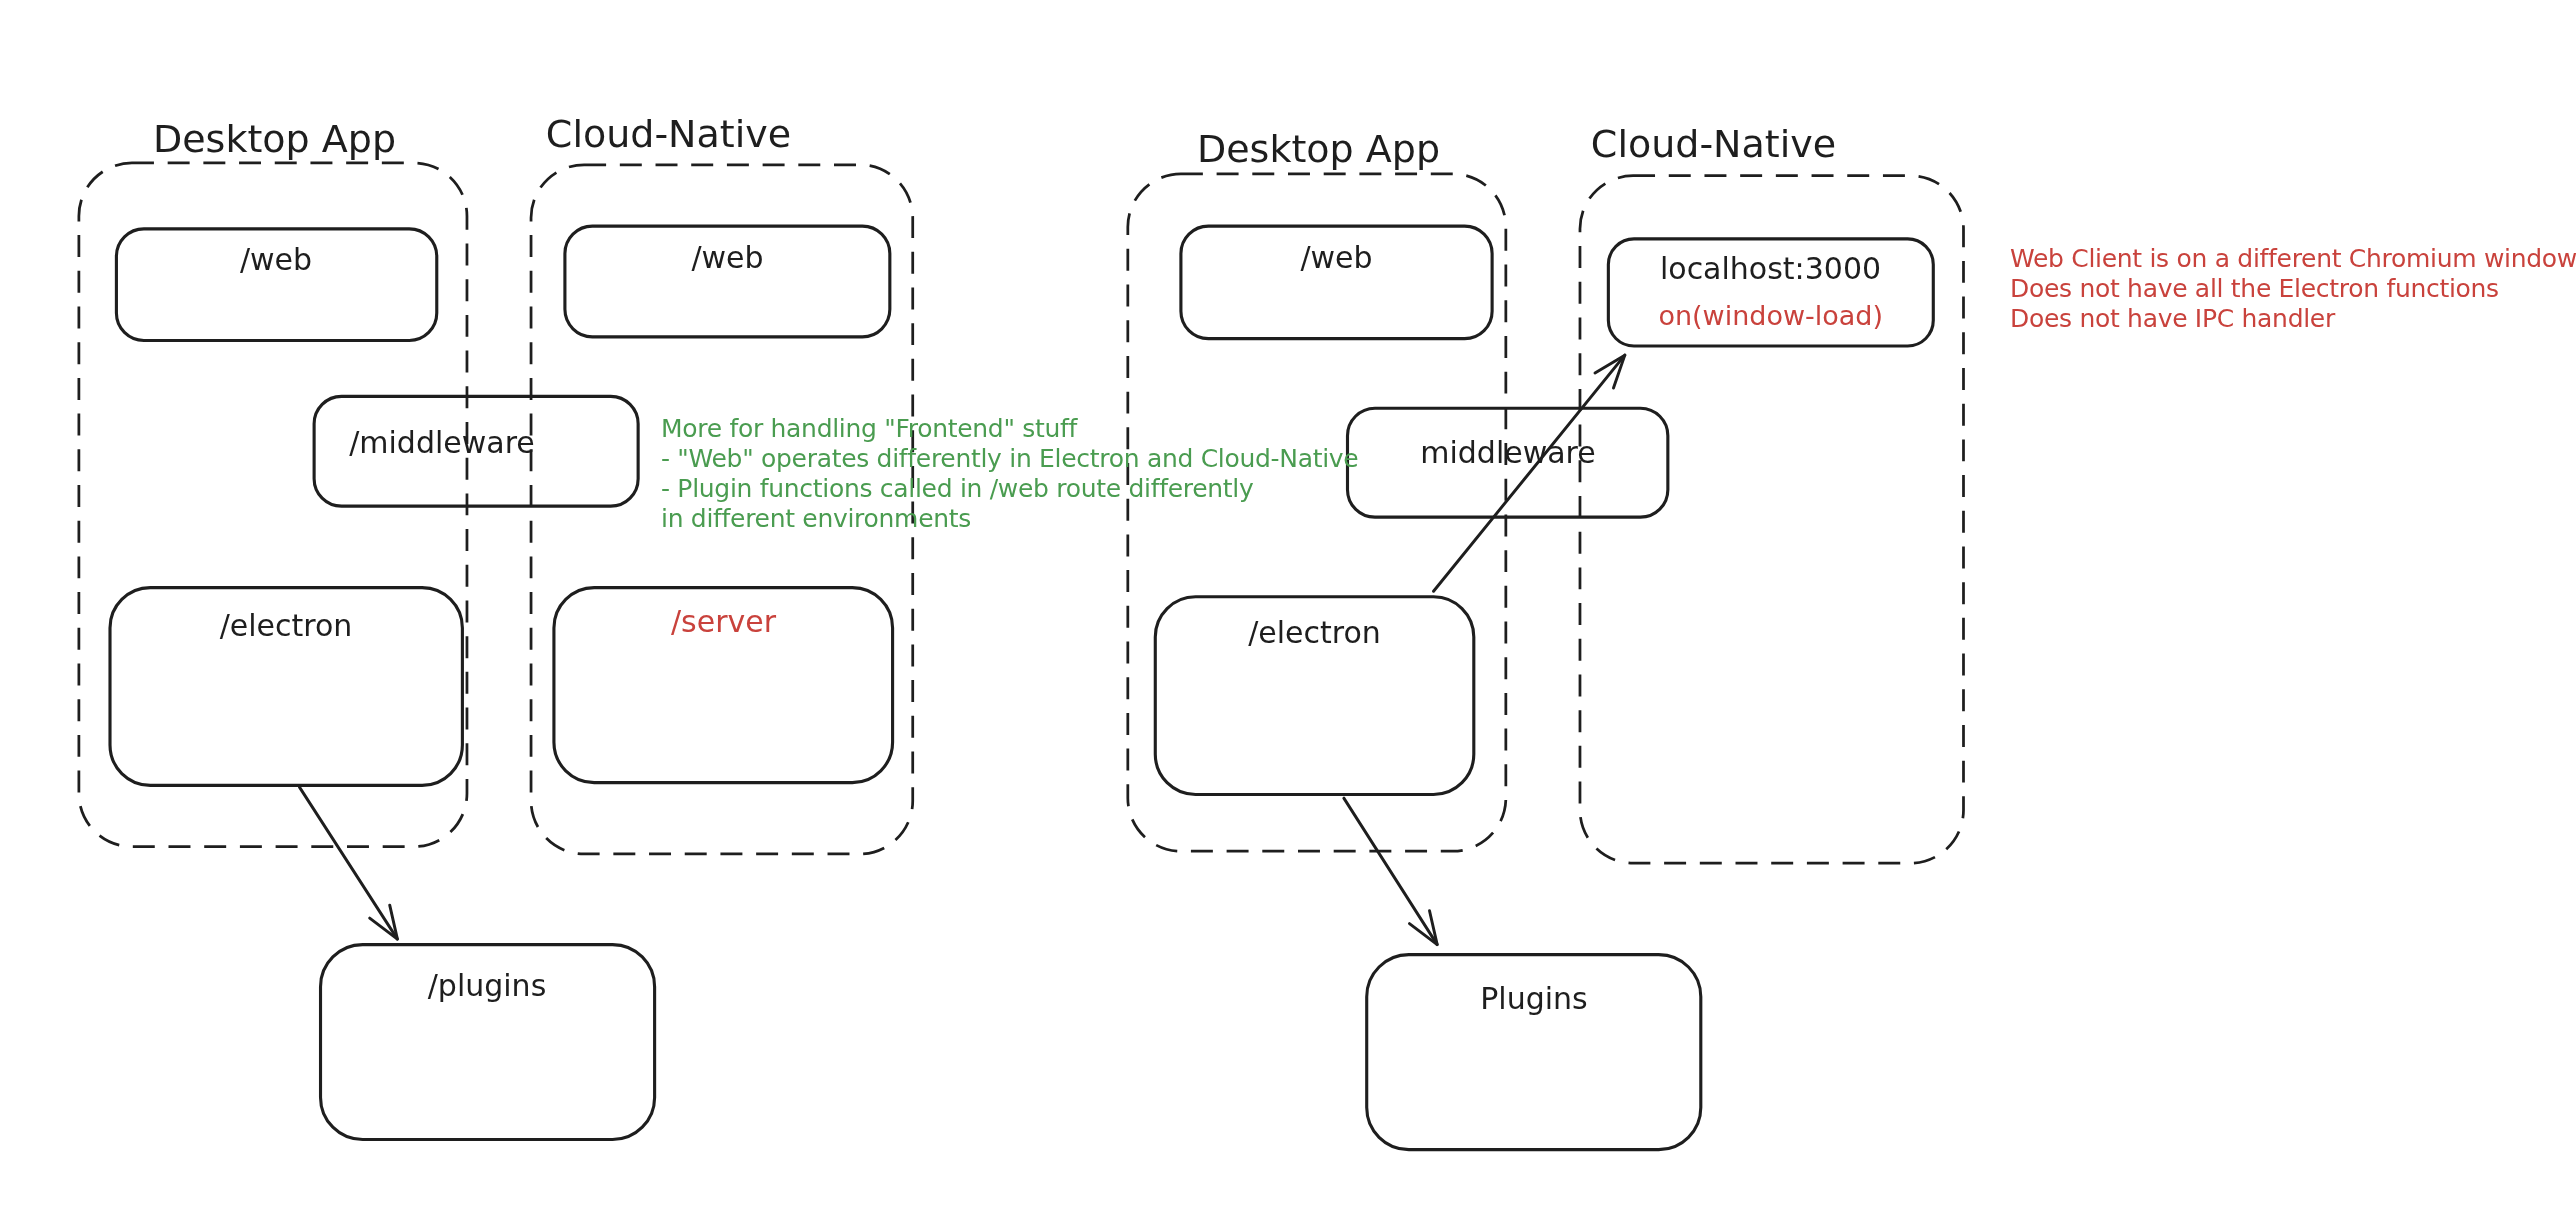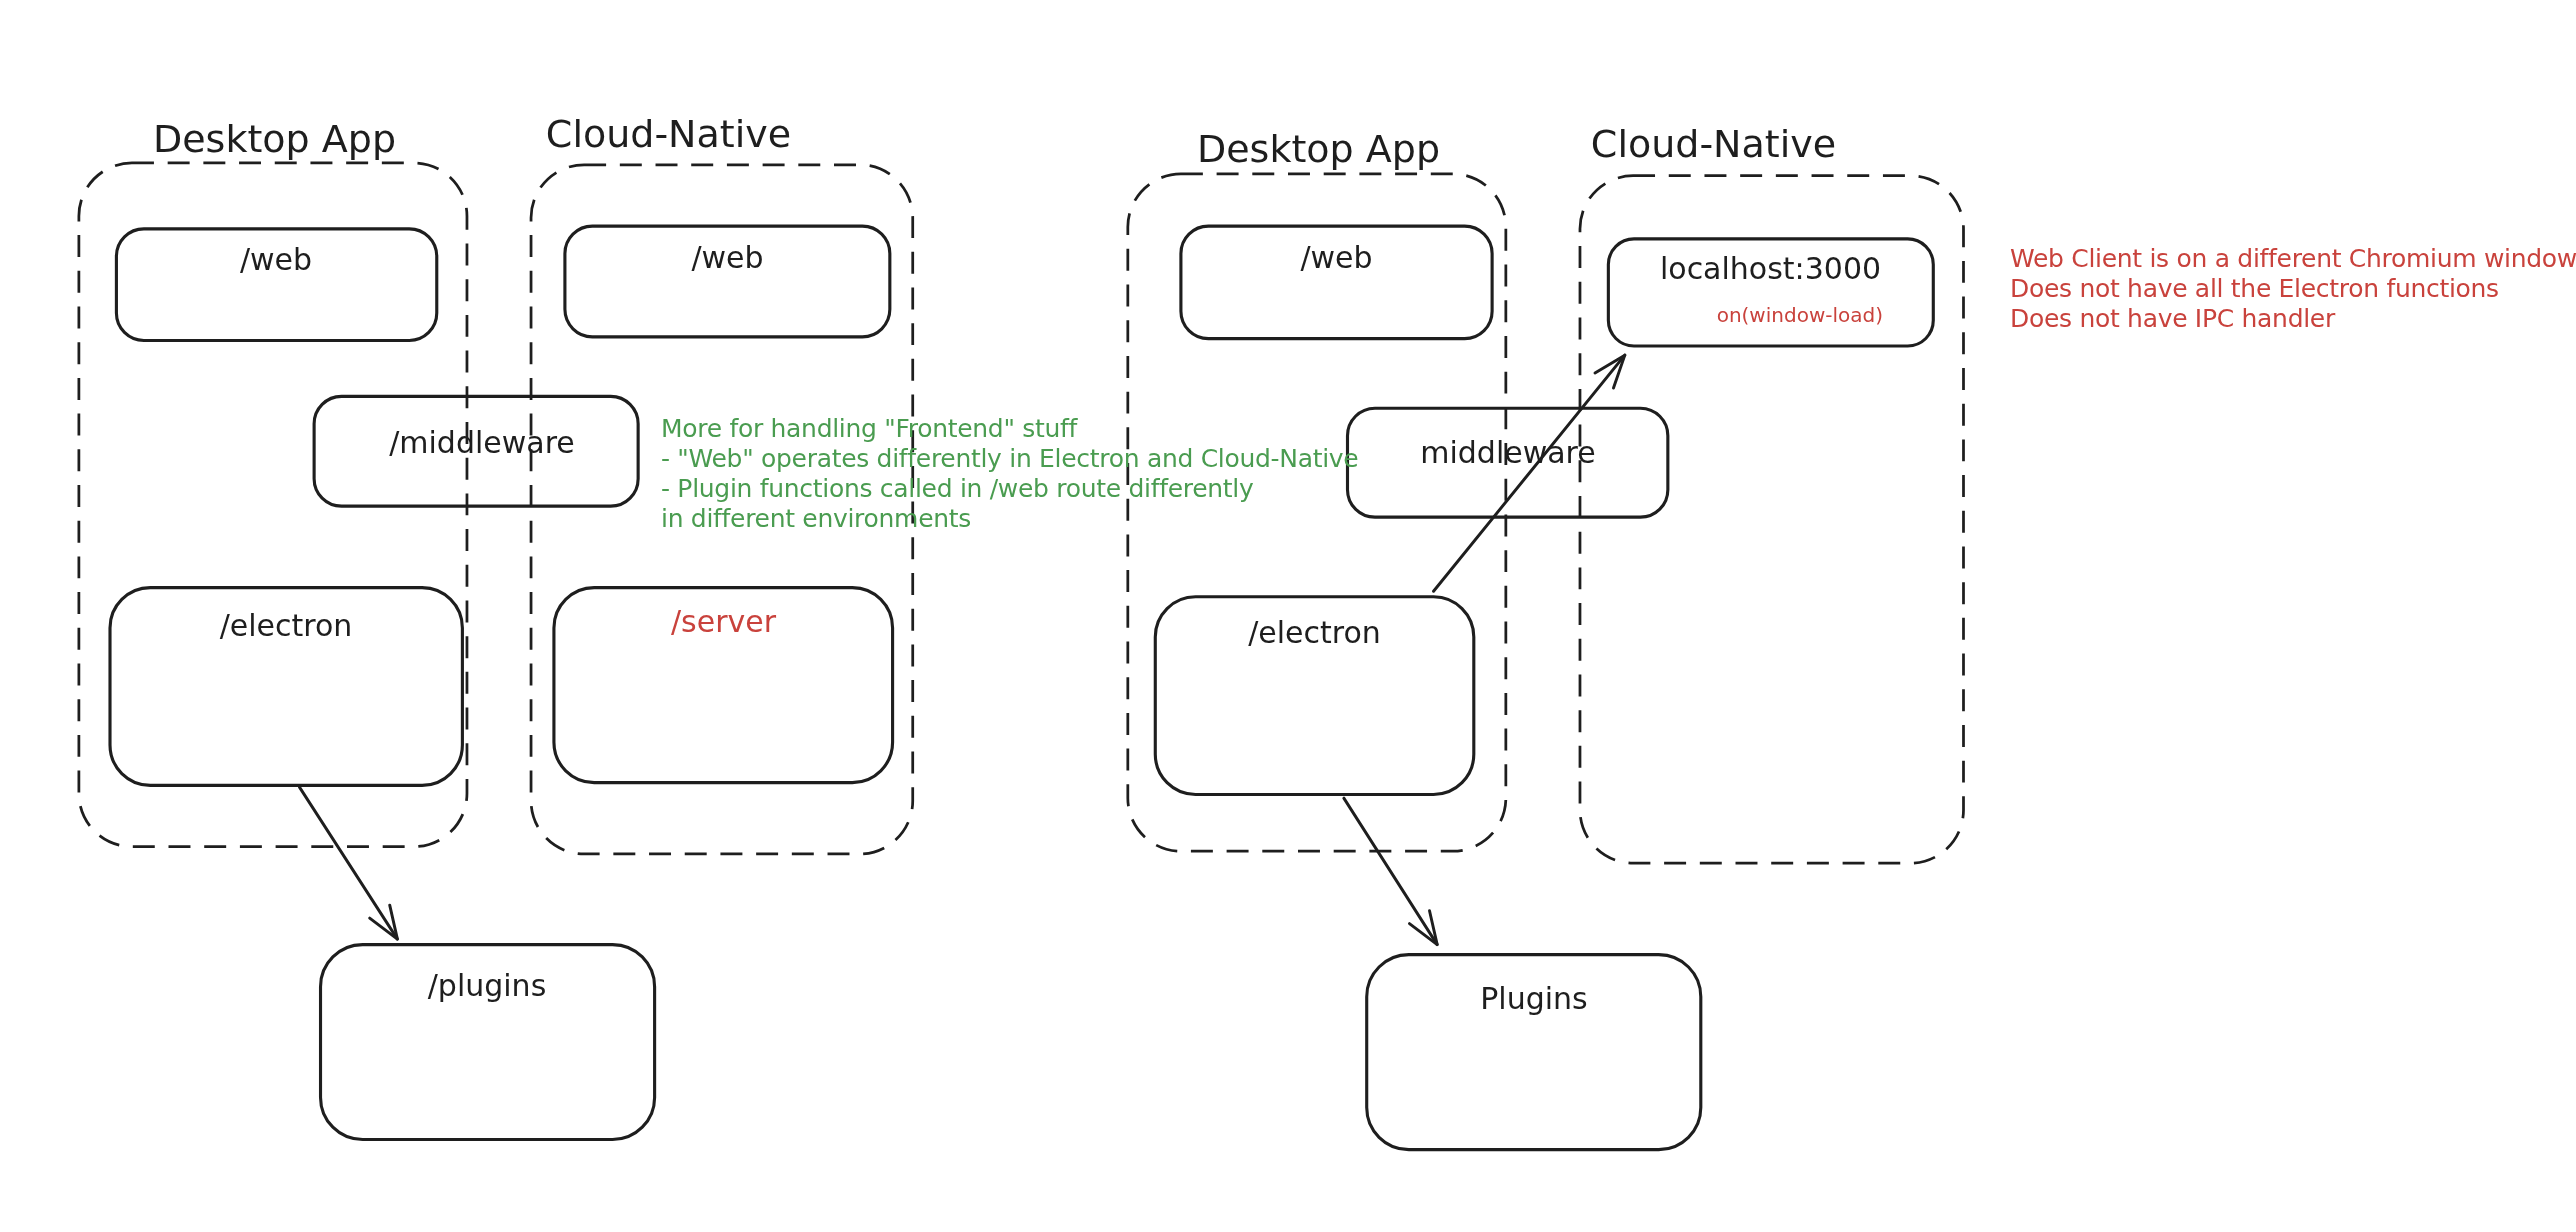--- a/index.html
+++ b/index.html
@@ -74,38 +74,38 @@
     <line class="arrow" x1="1566" y1="646" x2="1775" y2="388"></line>
     <path class="arrow" d="M1742.4,407.6 L1775,388 L1762.6,423.9"></path>
   </g>
 </svg>
 
 <div class="lbl" style="left:137px;top:123px;width:275px;">Desktop App</div>
 <div class="lbl" style="left:531px;top:118px;width:275px;">Cloud-Native</div>
 
 <div class="boxlbl" style="left:116px;top:244px;width:320px;">/web</div>
 <div class="boxlbl" style="left:565px;top:242px;width:325px;">/web</div>
-<div class="boxlbl" style="left:314px;top:427px;width:256px;padding-left:40px;">/middleware</div>
+<div class="boxlbl" style="left:314px;top:427px;width:256px;">/middleware</div>
 <div class="boxlbl" style="left:110px;top:610px;width:352px;">/electron</div>
 <div class="boxlbl red" style="left:554px;top:606px;width:339px;">/server</div>
 <div class="boxlbl" style="left:320px;top:970px;width:334px;">/plugins</div>
 
 <div class="note green" style="left:661px;top:414px;">
   <span>More for handling "Frontend" stuff</span>
   <span>- "Web" operates differently in Electron and Cloud-Native</span>
   <span>- Plugin functions called in /web route differently</span>
   <span>in different environments</span>
 </div>
 
 <div class="lbl" style="left:1181px;top:133px;width:275px;">Desktop App</div>
 <div class="lbl" style="left:1576px;top:128px;width:275px;">Cloud-Native</div>
 
 <div class="boxlbl" style="left:1181px;top:242px;width:311px;">/web</div>
 <div class="boxlbl" style="left:1608px;top:253px;width:325px;text-align:center;">localhost:3000</div>
-<div class="boxlbl red alignright" style="left:1608px;top:300px;width:325px;font-size:20px;">on(window-load)</div>
+<div class="boxlbl red alignright" style="left:1608px;top:300px;width:325px;font-size:27px;">on(window-load)</div>
 <div class="boxlbl" style="left:1348px;top:437px;width:320px;">middleware</div>
 <div class="boxlbl" style="left:1155px;top:617px;width:319px;">/electron</div>
 <div class="boxlbl" style="left:1367px;top:983px;width:334px;">Plugins</div>
 
 <div class="note red" style="left:2010px;top:244px;">
   <span>Web Client is on a different Chromium window</span>
   <span>Does not have all the Electron functions</span>
   <span>Does not have IPC handler</span>
 </div>
 

